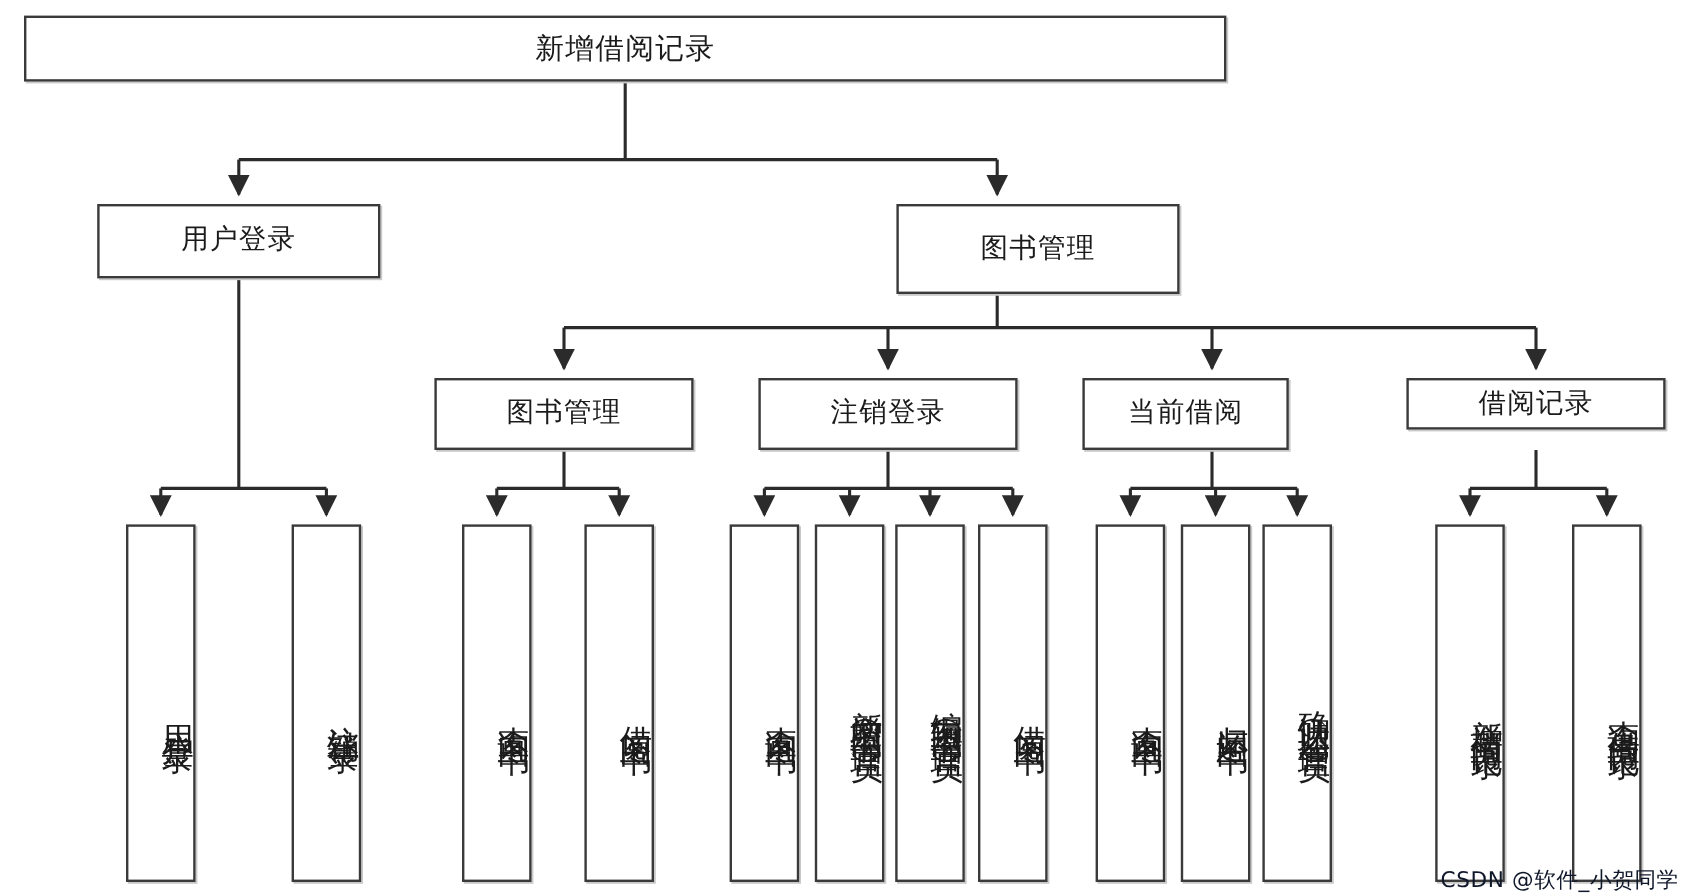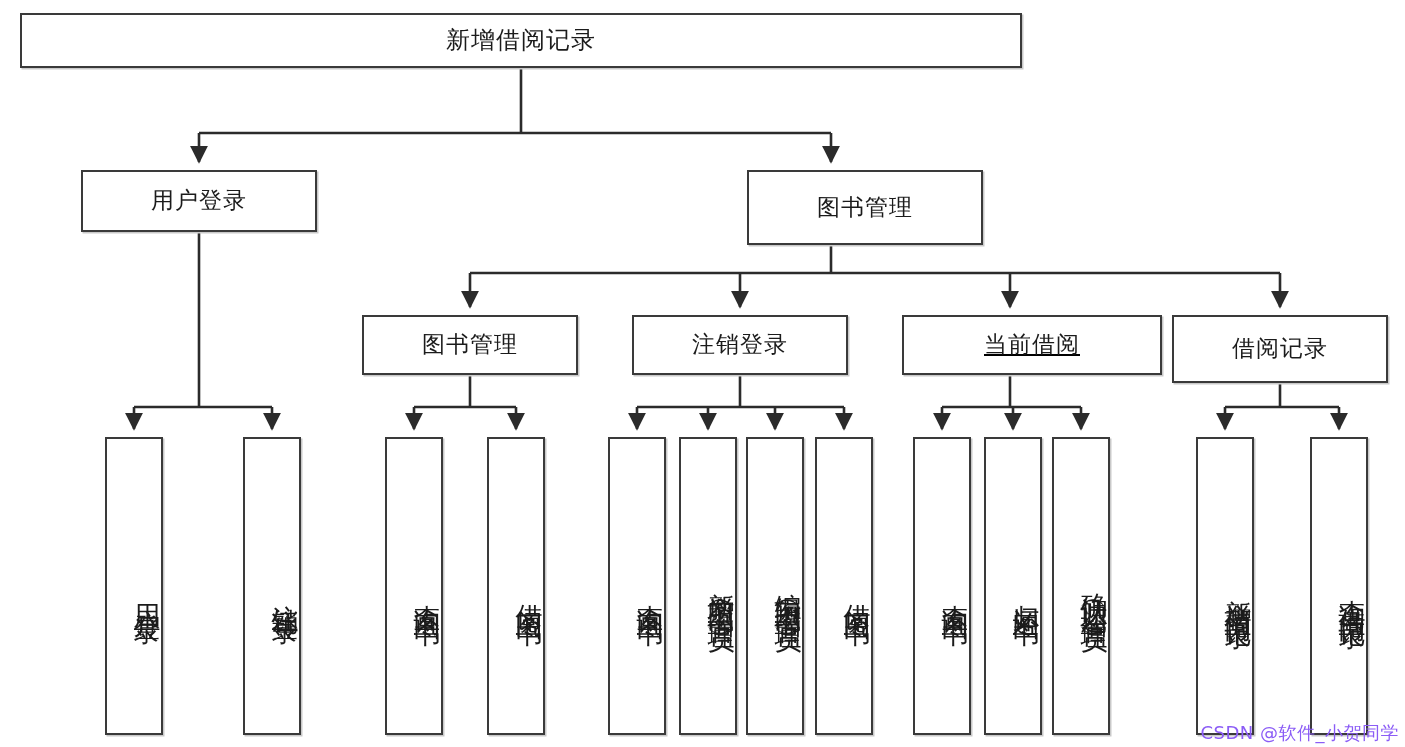--- a/index.html
+++ b/index.html
@@ -47,21 +47,21 @@
     font-size:27px;
     letter-spacing:5px;
     line-height:1;
     white-space:nowrap;
   }
   .watermark{
     position:absolute;
     right:6px;
     bottom:2px;
     font-size:18px;
-    color:#8b5cf6;
+    color:#0f172a;
     letter-spacing:0.5px;
     white-space:nowrap;
     pointer-events:none;
   }
 </style>
 </head>
 <body>
 
 <div id="chart-root">
 
@@ -127,24 +127,24 @@
         <span class="label">图书管理</span>
       </div>
     </div>
   <div id="level3-container">
       <div class="node horiz l3" style="left: 362px; top: 315px; width: 216px; height: 60px;">
         <span class="label">图书管理</span>
       </div>
       <div class="node horiz l3" style="left: 632px; top: 315px; width: 216px; height: 60px;">
         <span class="label">注销登录</span>
       </div>
-      <div class="node horiz l3" style="left: 902px; top: 315px; width: 260px; height: 60px; text-decoration: underline;">
+      <div class="node horiz l3" style="left: 902px; top: 315px; width: 172px; height: 60px;">
         <span class="label">当前借阅</span>
       </div>
-      <div class="node horiz l3" style="left: 1172px; top: 315px; width: 216px; height: 68px;">
+      <div class="node horiz l3" style="left: 1172px; top: 315px; width: 216px; height: 43px;">
         <span class="label">借阅记录</span>
       </div>
     </div>
   <div id="leaves-container">
       <div class="node leaf" style="left: 105px; top: 437px; width: 58px; height: 298px;">
         <span class="label">用户登录</span>
       </div>
       <div class="node leaf" style="left: 243px; top: 437px; width: 58px; height: 298px;">
         <span class="label">注销登录</span>
       </div>

